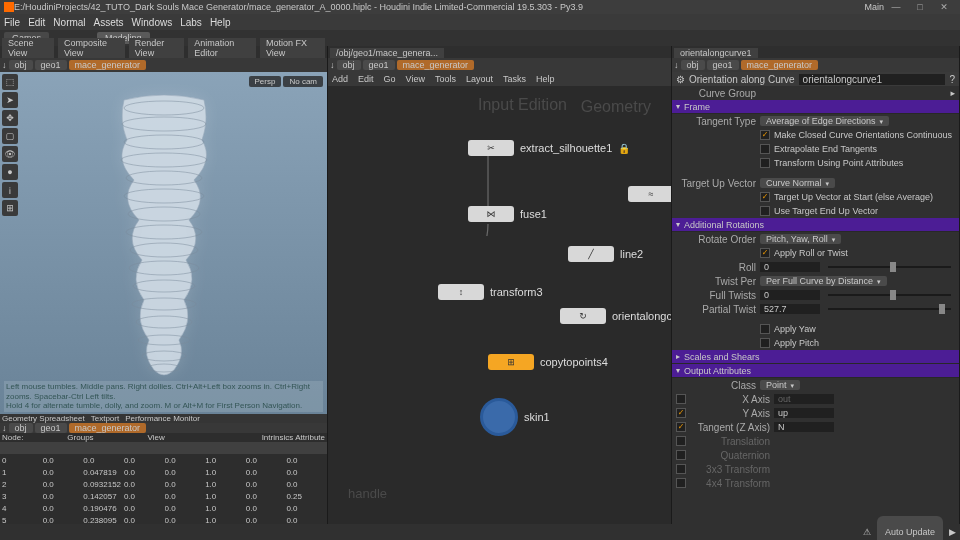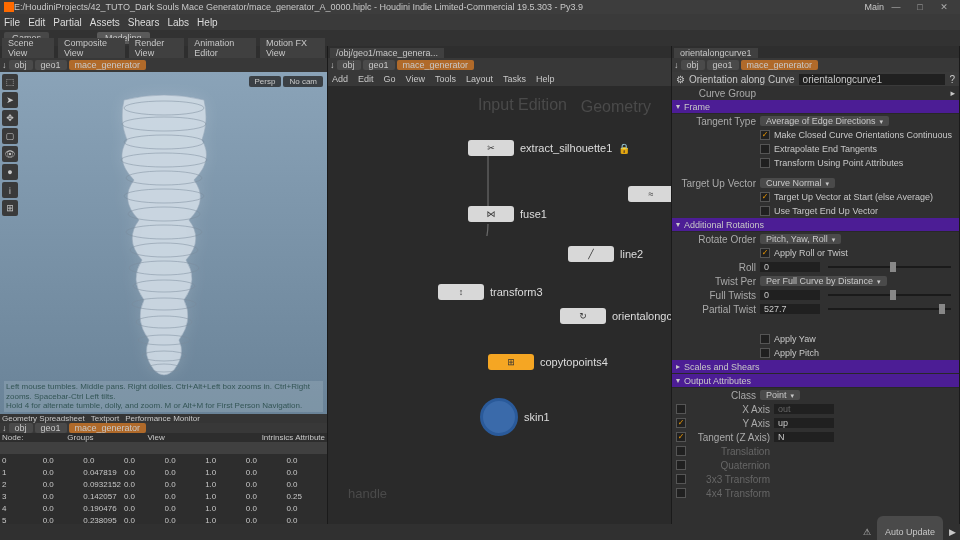--- a/index.html
+++ b/index.html
@@ -72,23 +72,23 @@
   <div class="spacer"></div>
   <span>Main</span>
   <span class="wnd-btn">—</span>
   <span class="wnd-btn">□</span>
   <span class="wnd-btn">✕</span>
 </div>
 
 <div class="menubar">
   <span>File</span>
   <span>Edit</span>
-  <span>Partial</span>
+  <span>Normal</span>
   <span>Assets</span>
-  <span>Shears</span>
+  <span>Windows</span>
   <span>Labs</span>
   <span>Help</span>
 </div>
 
 <div class="shelf">
   <span class="tab">Games</span>
   <span style="flex:0 0 40px"></span>
   <span class="tab on">Modeling</span>
 </div>
 
@@ -403,21 +403,21 @@
             <span class="thumb" style="left:50%"></span>
           </span>
         </div>
       <div class="prow">
           <span class="plbl">Partial Twist</span>
           <span class="pval">527.7</span>
           <span class="slider">
             <span class="thumb" style="left:90%"></span>
           </span>
         </div>
-      <div class="prow" style="margin-top:16px">
+      <div class="prow" style="margin-top:6px">
           <span class="plbl"></span>
           <span class="chk"></span>
           <span>Apply Yaw</span>
         </div>
       <div class="prow">
           <span class="plbl"></span>
           <span class="chk"></span>
           <span>Apply Pitch</span>
         </div>
       <div class="folder">Scales and Shears</div>

